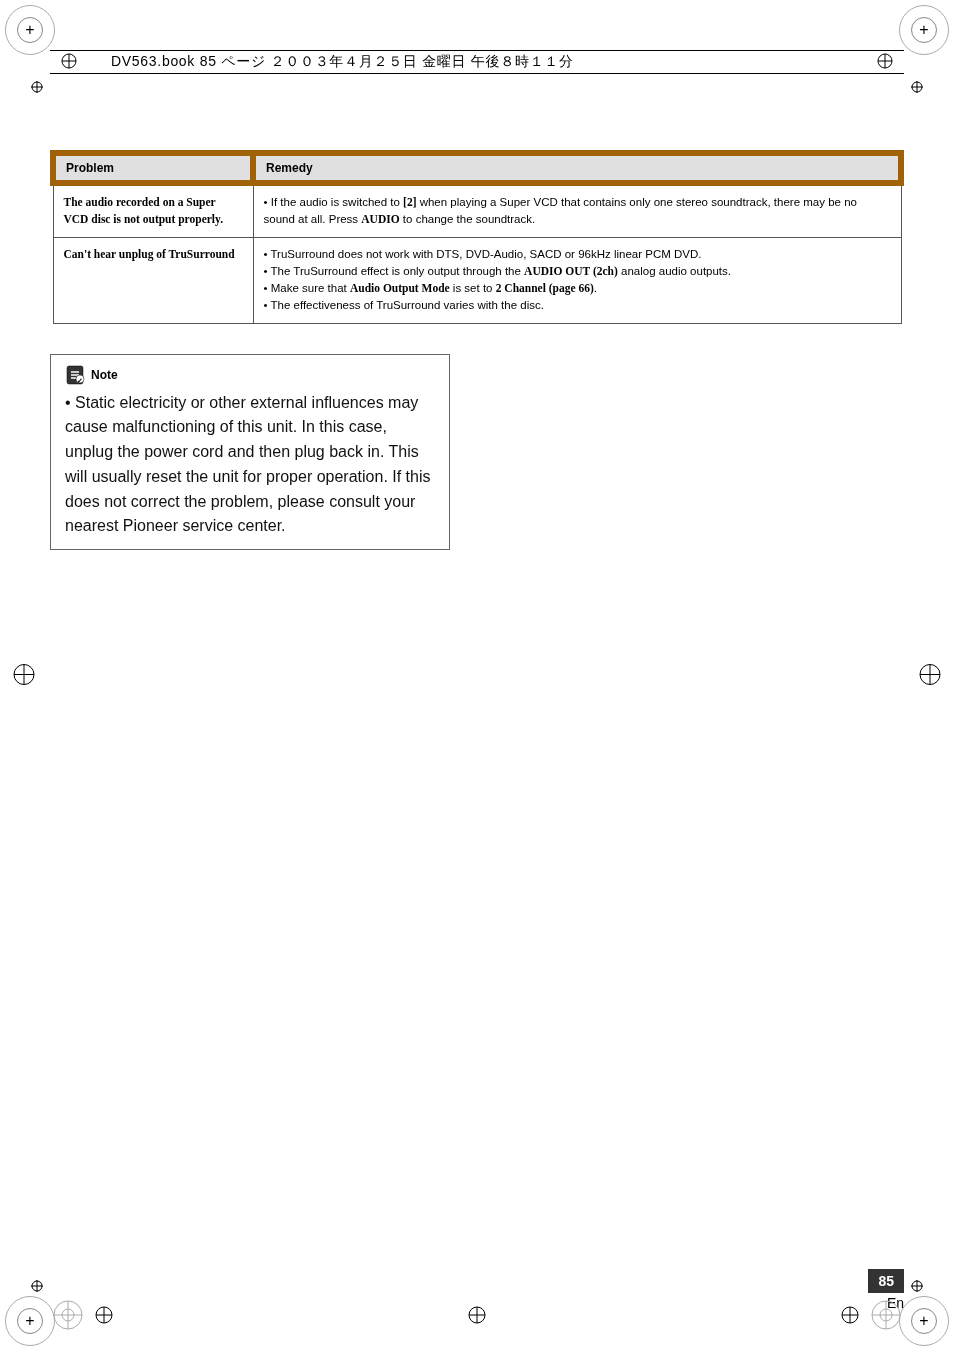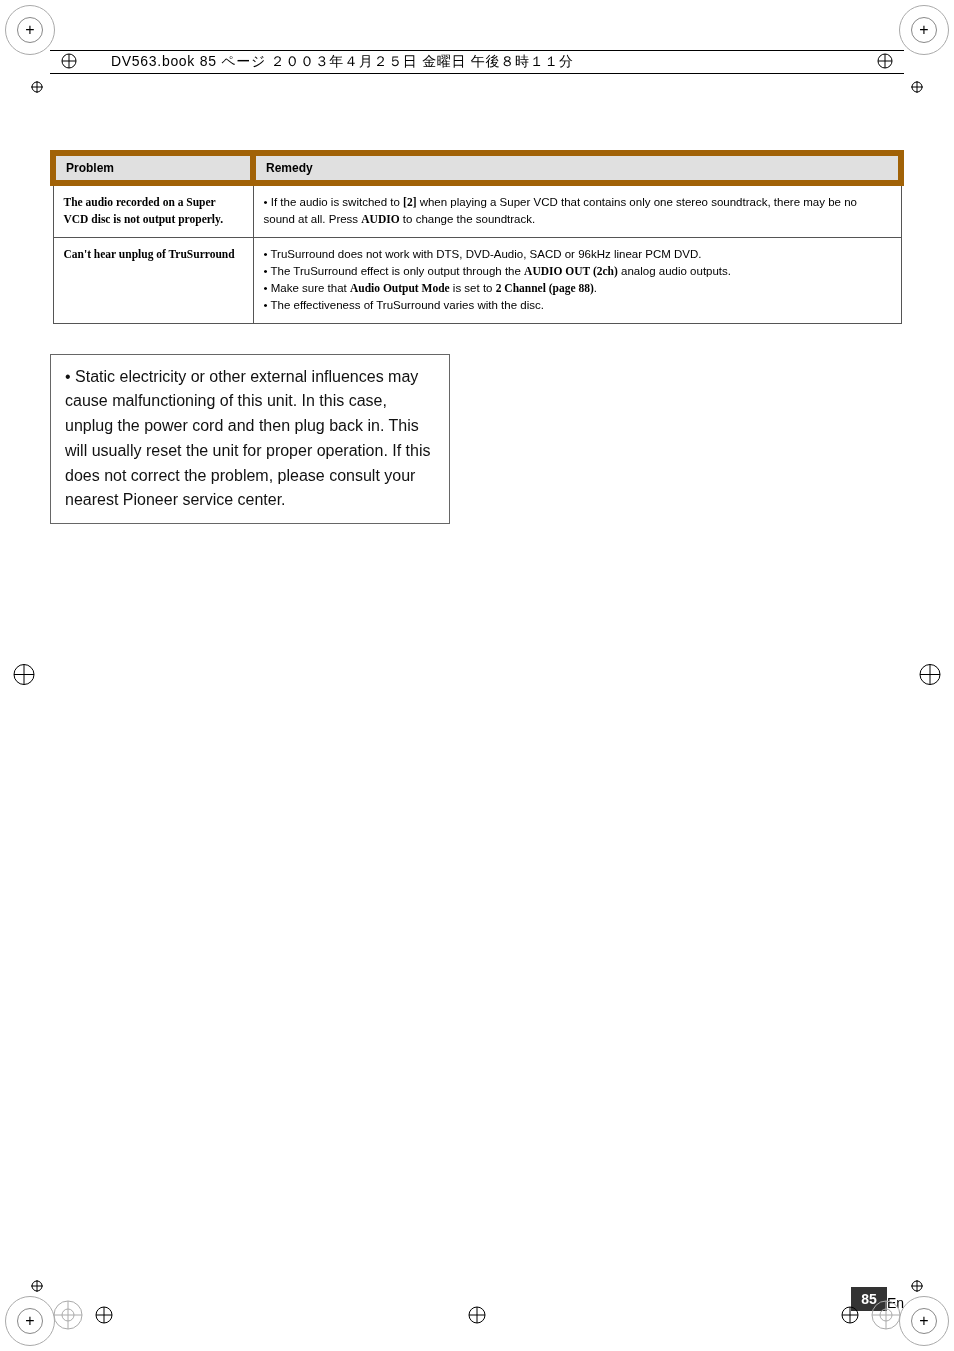--- a/index.html
+++ b/index.html
@@ -148,20 +148,21 @@
       line-height: 1.55;
       color: #111;
     }
 
     
     .page-number-area {
       position: absolute;
       bottom: 40px;
       right: 50px;
       display: flex;
+      flex-direction: column;
       align-items: flex-end;
     }
 
     .page-number-box {
       background: #333;
       color: #fff;
       padding: 4px 10px;
       font-size: 14px;
       font-weight: bold;
     }
@@ -365,29 +366,42 @@
             • If the audio is switched to <b>[2]</b> when playing a Super VCD that contains only one stereo soundtrack, there may be no sound at all. Press <b>AUDIO</b> to change the soundtrack.
           </td>
         </tr>
         <tr>
           <td>
             <b>Can't hear unplug of TruSurround</b>
           </td>
           <td>
             • TruSurround does not work with DTS, DVD-Audio, SACD or 96kHz linear PCM DVD.<br>
             • The TruSurround effect is only output through the <b>AUDIO OUT (2ch)</b> analog audio outputs.<br>
-            • Make sure that <b>Audio Output Mode</b> is set to <b>2 Channel (page 88)</b>.<br>
+            • Make sure that <b>Audio Output Mode</b> is set to <b>2 Channel (page 66)</b>.<br>
             • The effectiveness of TruSurround varies with the disc.
           </td>
         </tr>
       </tbody>
     </table>
 
     
     <div class="note-box">
+      <div class="note-header">
+        <div class="note-icon">
+          <svg width="20" height="20" viewBox="0 0 20 20">
+            <rect x="2" y="1" width="16" height="18" rx="2" fill="#333" stroke="#000" stroke-width="0.5"></rect>
+            <line x1="6" y1="7" x2="14" y2="7" stroke="#fff" stroke-width="1.5"></line>
+            <line x1="6" y1="10" x2="14" y2="10" stroke="#fff" stroke-width="1.5"></line>
+            <line x1="6" y1="13" x2="11" y2="13" stroke="#fff" stroke-width="1.5"></line>
+            <circle cx="15" cy="14" r="4" fill="#fff" stroke="#000" stroke-width="0.5"></circle>
+            <text x="15" y="17.5" text-anchor="middle" font-size="7" font-weight="bold" fill="#000">✓</text>
+          </svg>
+        </div>
+        <span class="note-title">Note</span>
+      </div>
       <div class="note-text">• Static electricity or other external influences may cause malfunctioning of this unit. In this case, unplug the power cord and then plug back in. This will usually reset the unit for proper operation. If this does not correct the problem, please consult your nearest Pioneer service center.</div>
     </div>
 
   </div>
 
   <div class="page-number-area">
     <div class="page-number-box">85</div>
     <div class="page-lang">En</div>
   </div>
 

